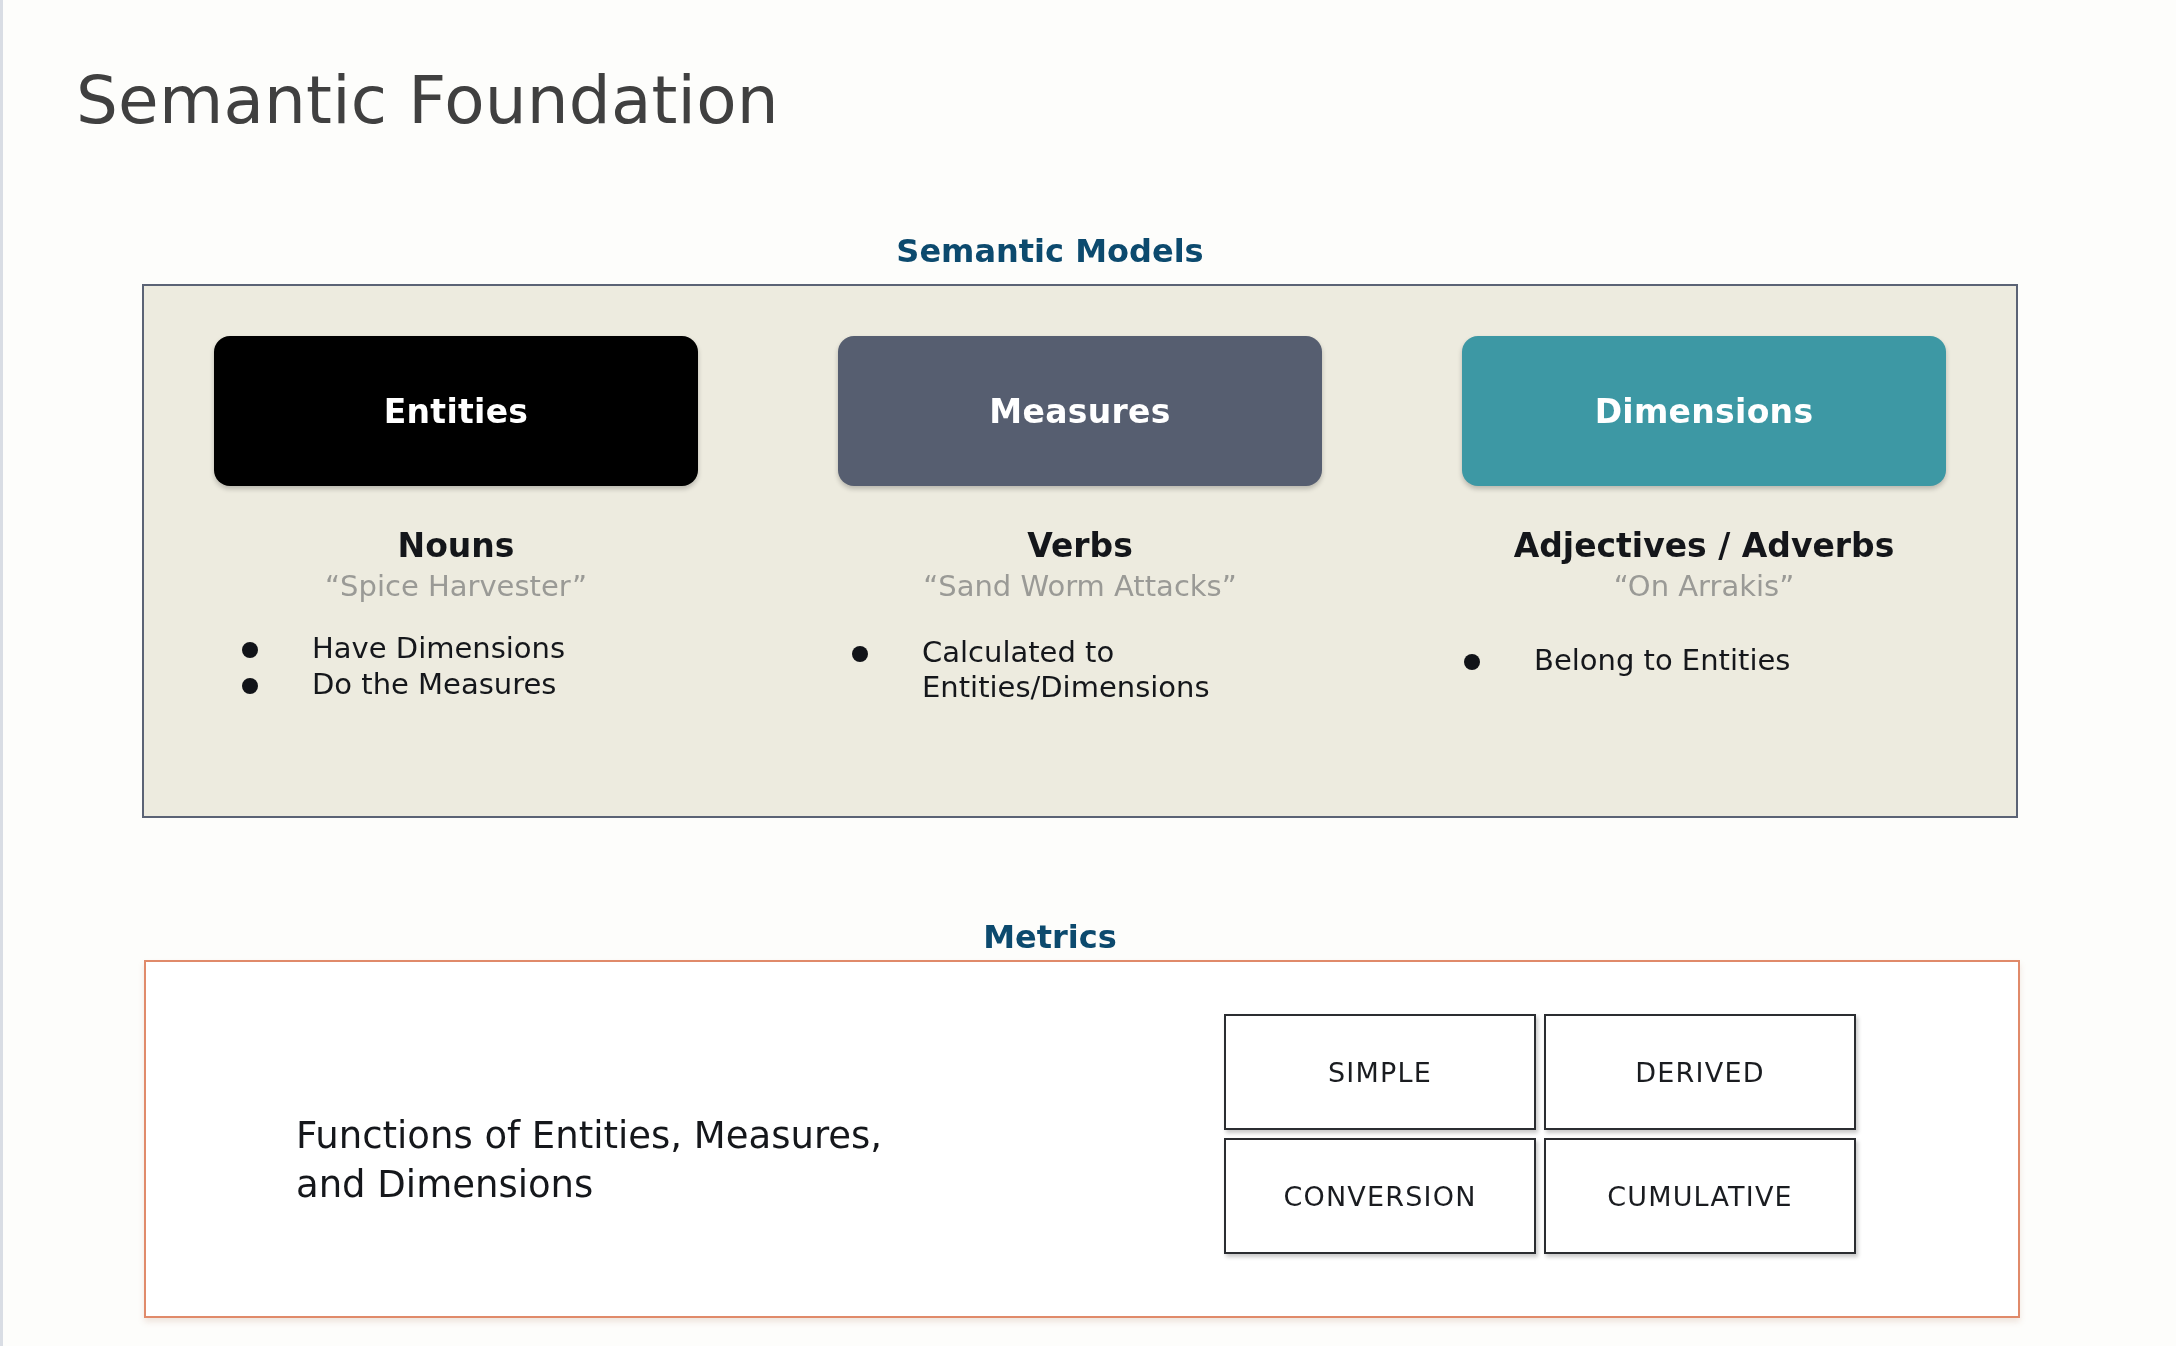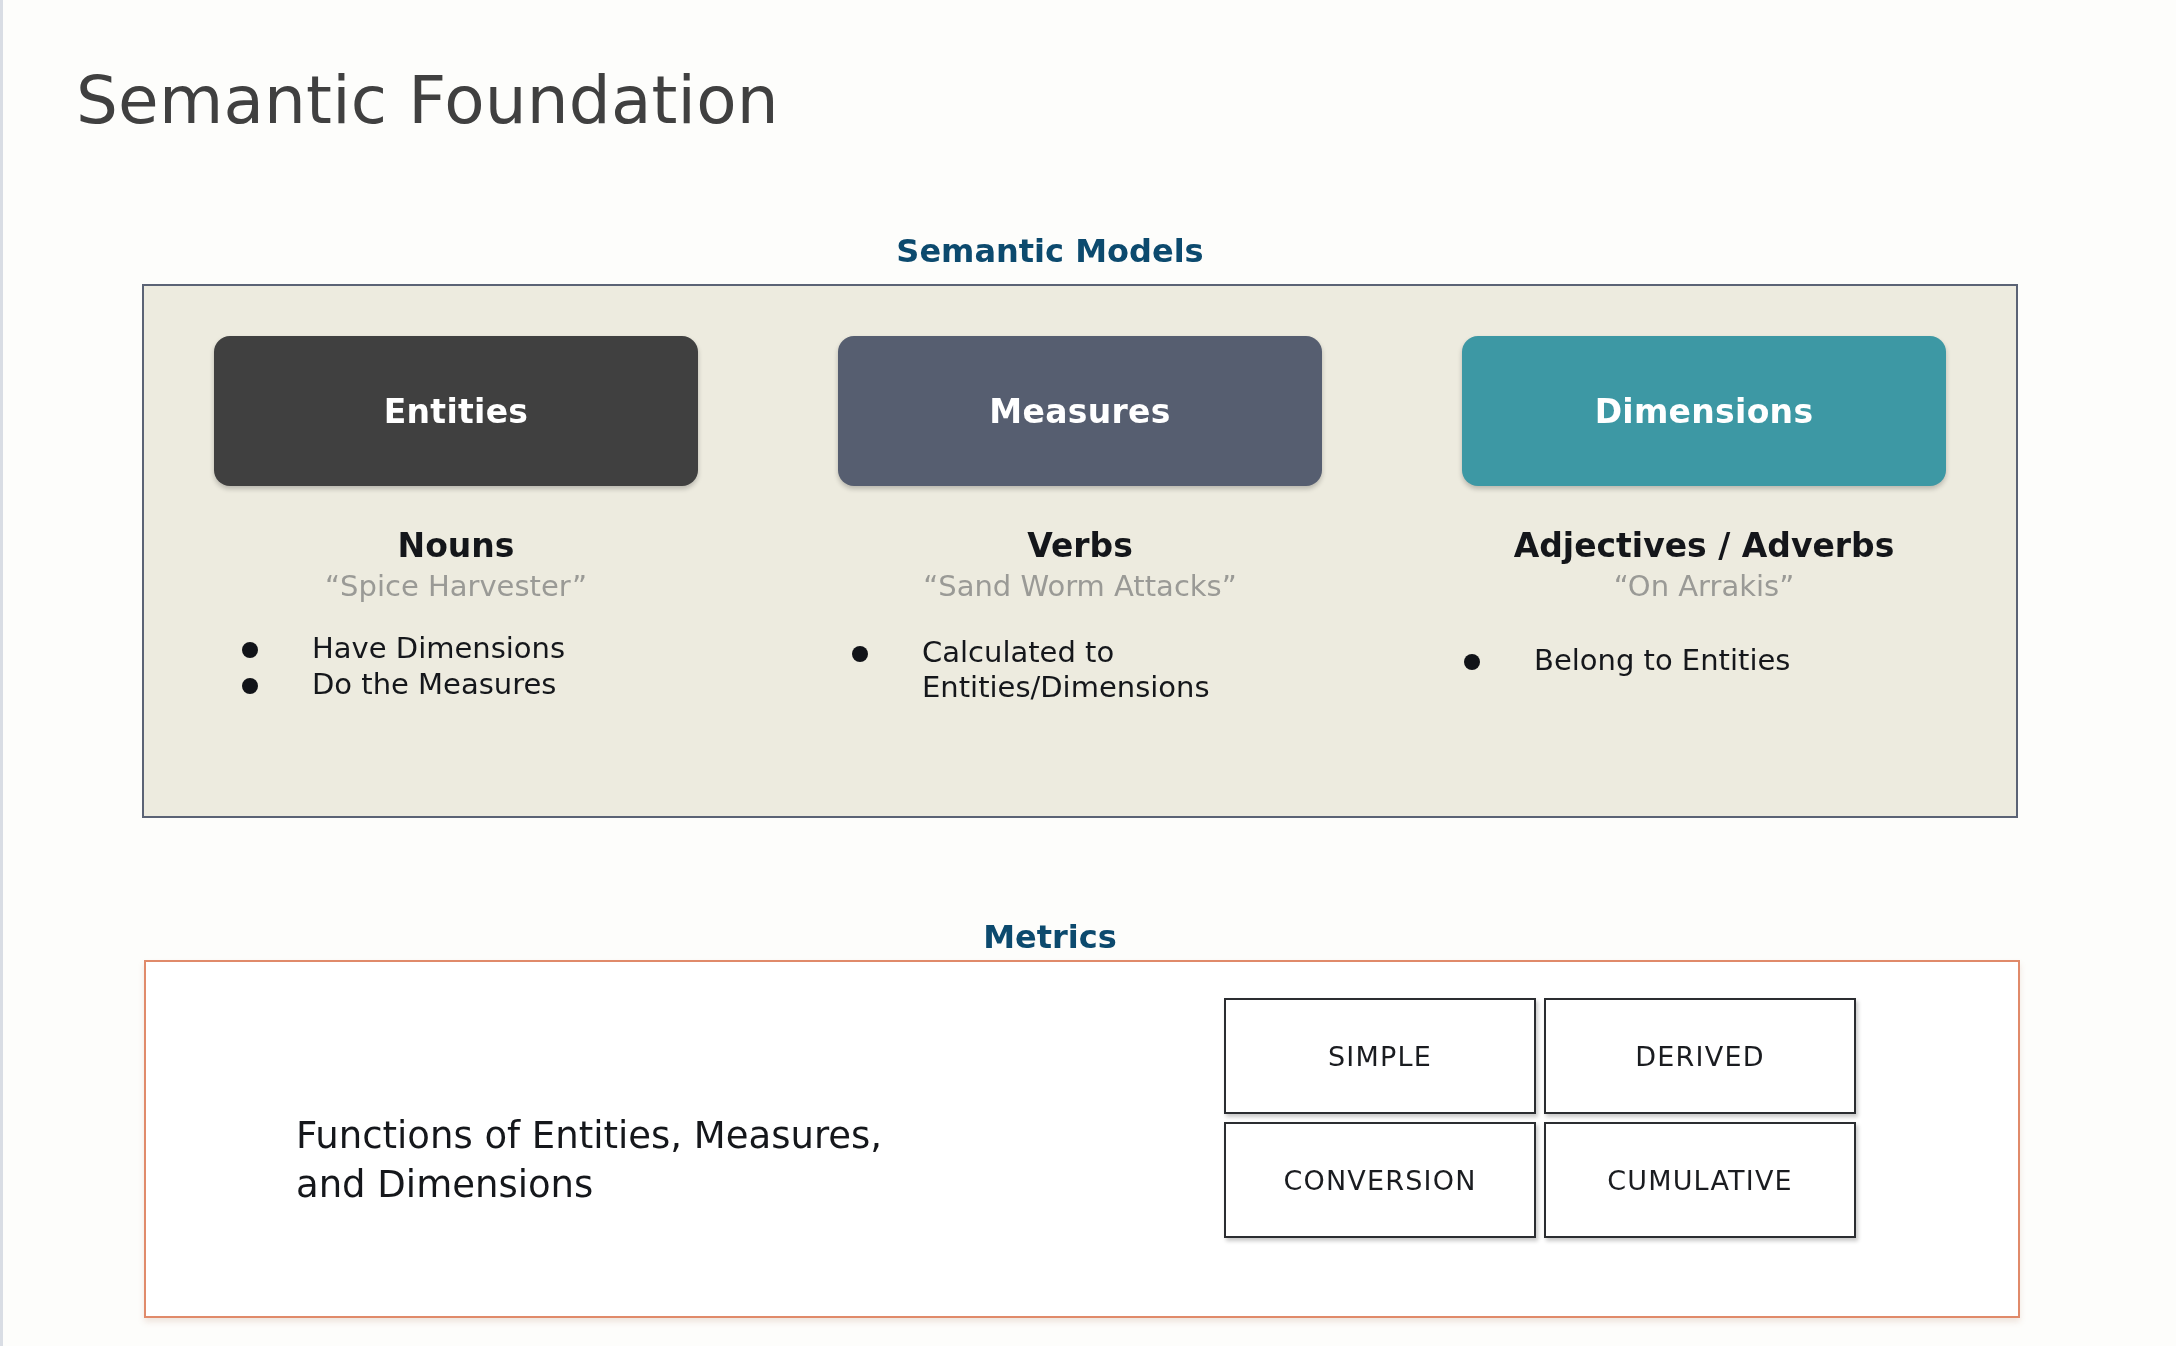--- a/index.html
+++ b/index.html
@@ -93,21 +93,21 @@
     display: flex;
     align-items: center;
     justify-content: center;
     color: #ffffff;
     font-size: 33px;
     font-weight: 700;
     letter-spacing: 0.3px;
     box-shadow: 0 3px 5px rgba(0,0,0,0.22);
     box-sizing: border-box;
   }
-  .chip-entities    { background: #404040; }
+  .chip-entities    { background: #000000; }
   .chip-measures    { background: #565e70; }
   .chip-dimensions  { background: #3d98a4; }
 
   .pos-label {
     margin-top: 42px;
     font-size: 33px;
     font-weight: 700;
     color: #14161a;
     text-align: center;
     white-space: nowrap;
@@ -175,21 +175,21 @@
     left: 150px;
     top: 150px;
     font-size: 37px;
     line-height: 1.32;
     color: #15171b;
     max-width: 640px;
   }
   .metrics-grid {
     position: absolute;
     left: 1078px;
-    top: 36px;
+    top: 52px;
     display: grid;
     grid-template-columns: 312px 312px;
     grid-template-rows: 116px 116px;
     column-gap: 42px;
     row-gap: 30px;
     gap: 8px;
   }
   .metric-box {
     background: #ffffff;
     border: 2px solid #2b2d31;

